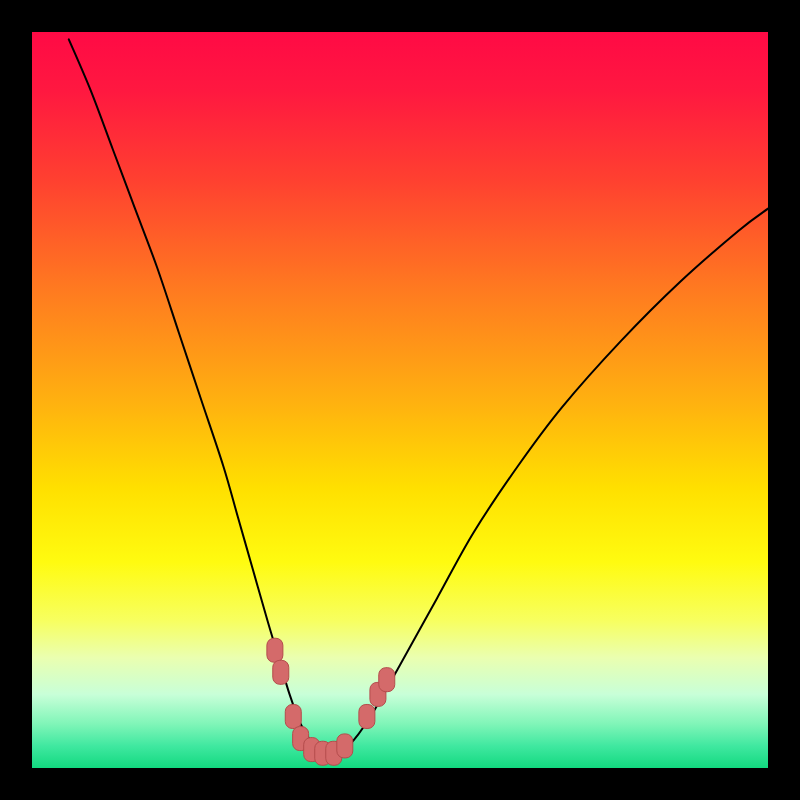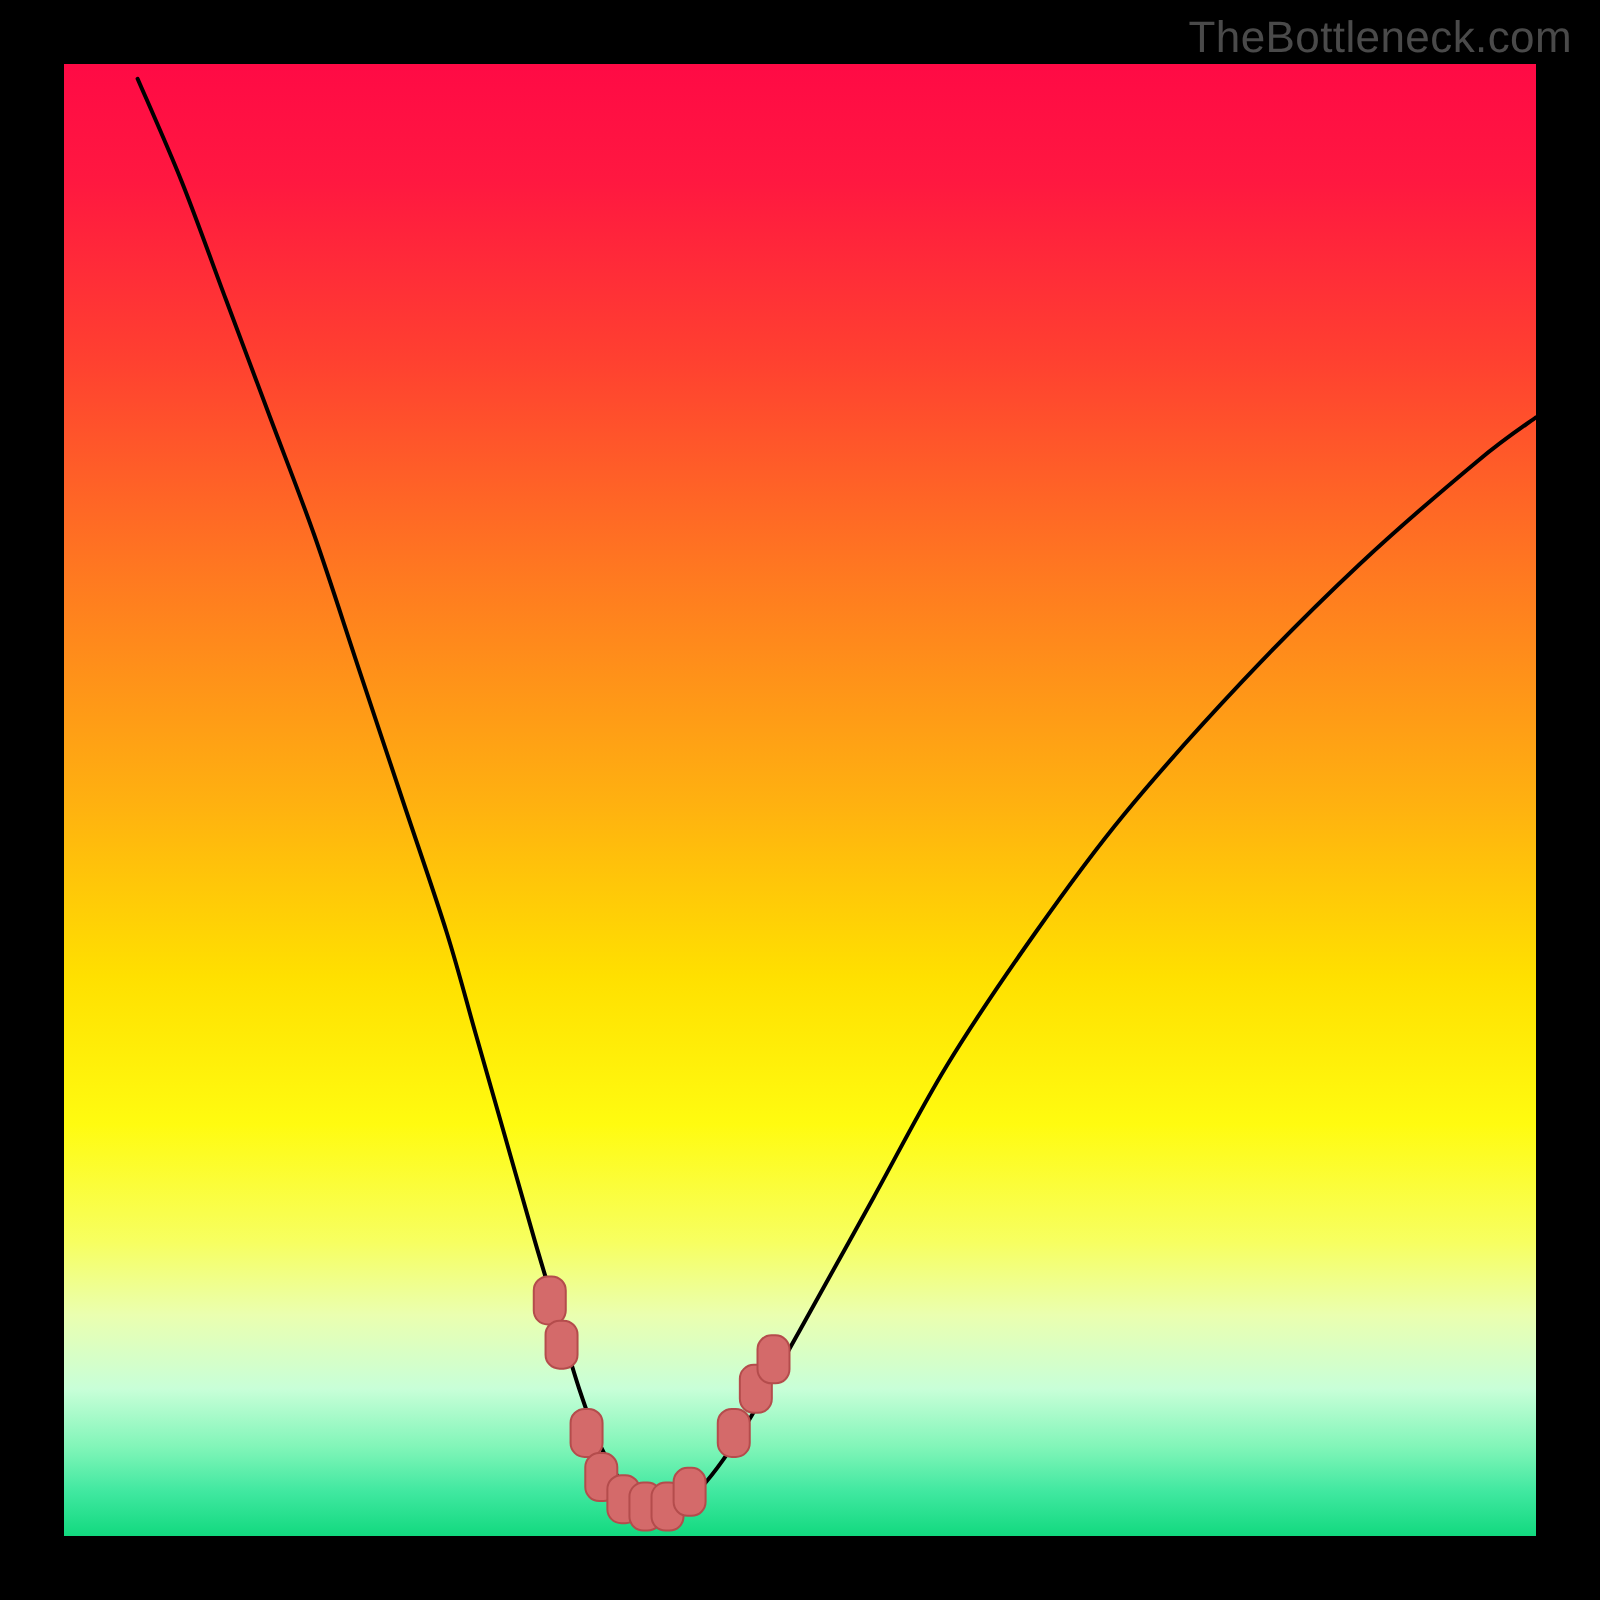--- a/index.html
+++ b/index.html
@@ -86,14 +86,13 @@
           <rect x="271.68" y="705.60" width="16" height="24" rx="7" ry="7" fill="#d46a6a" stroke="#b44c4c" stroke-width="1"></rect>
           <rect x="282.72" y="709.28" width="16" height="24" rx="7" ry="7" fill="#d46a6a" stroke="#b44c4c" stroke-width="1"></rect>
           <rect x="293.76" y="709.28" width="16" height="24" rx="7" ry="7" fill="#d46a6a" stroke="#b44c4c" stroke-width="1"></rect>
           <rect x="304.80" y="701.92" width="16" height="24" rx="7" ry="7" fill="#d46a6a" stroke="#b44c4c" stroke-width="1"></rect>
           <rect x="326.88" y="672.48" width="16" height="24" rx="7" ry="7" fill="#d46a6a" stroke="#b44c4c" stroke-width="1"></rect>
           <rect x="337.92" y="650.40" width="16" height="24" rx="7" ry="7" fill="#d46a6a" stroke="#b44c4c" stroke-width="1"></rect>
           <rect x="346.75" y="635.68" width="16" height="24" rx="7" ry="7" fill="#d46a6a" stroke="#b44c4c" stroke-width="1"></rect>
         </g>
     </svg>
   </div>
-  <div class="watermark">TheBottleneck.com</div>
 </div>
 
 </body></html>

